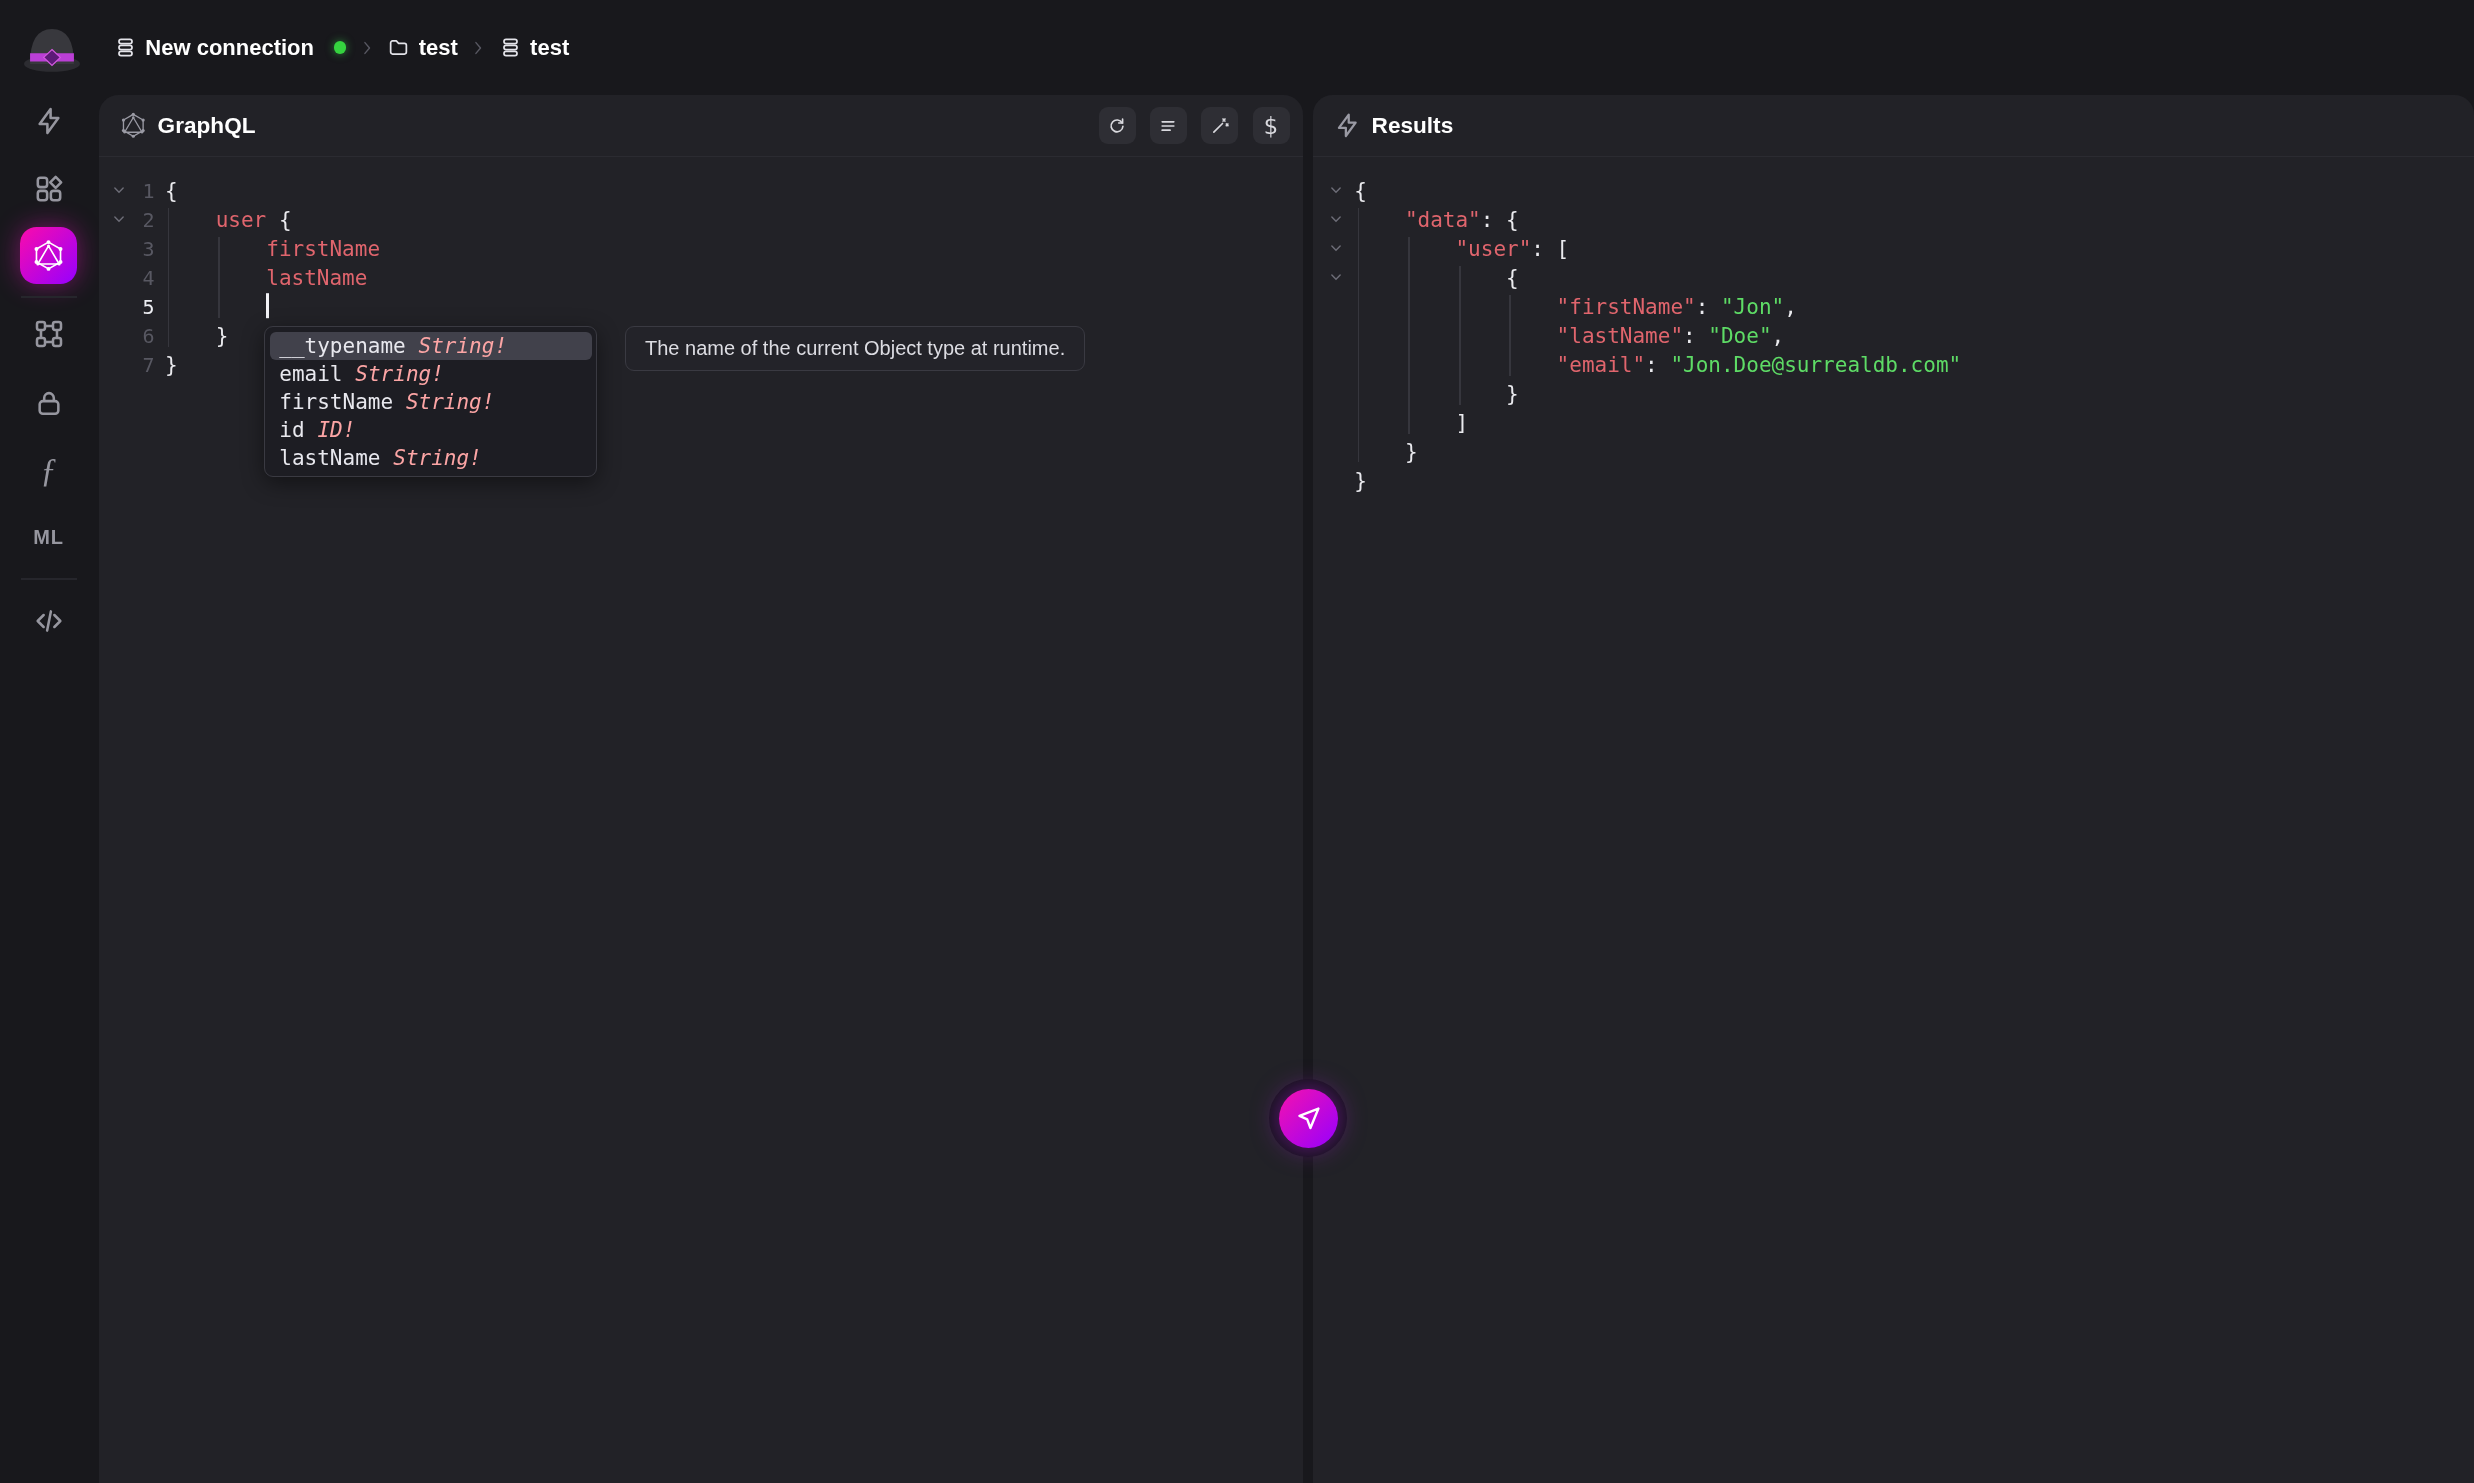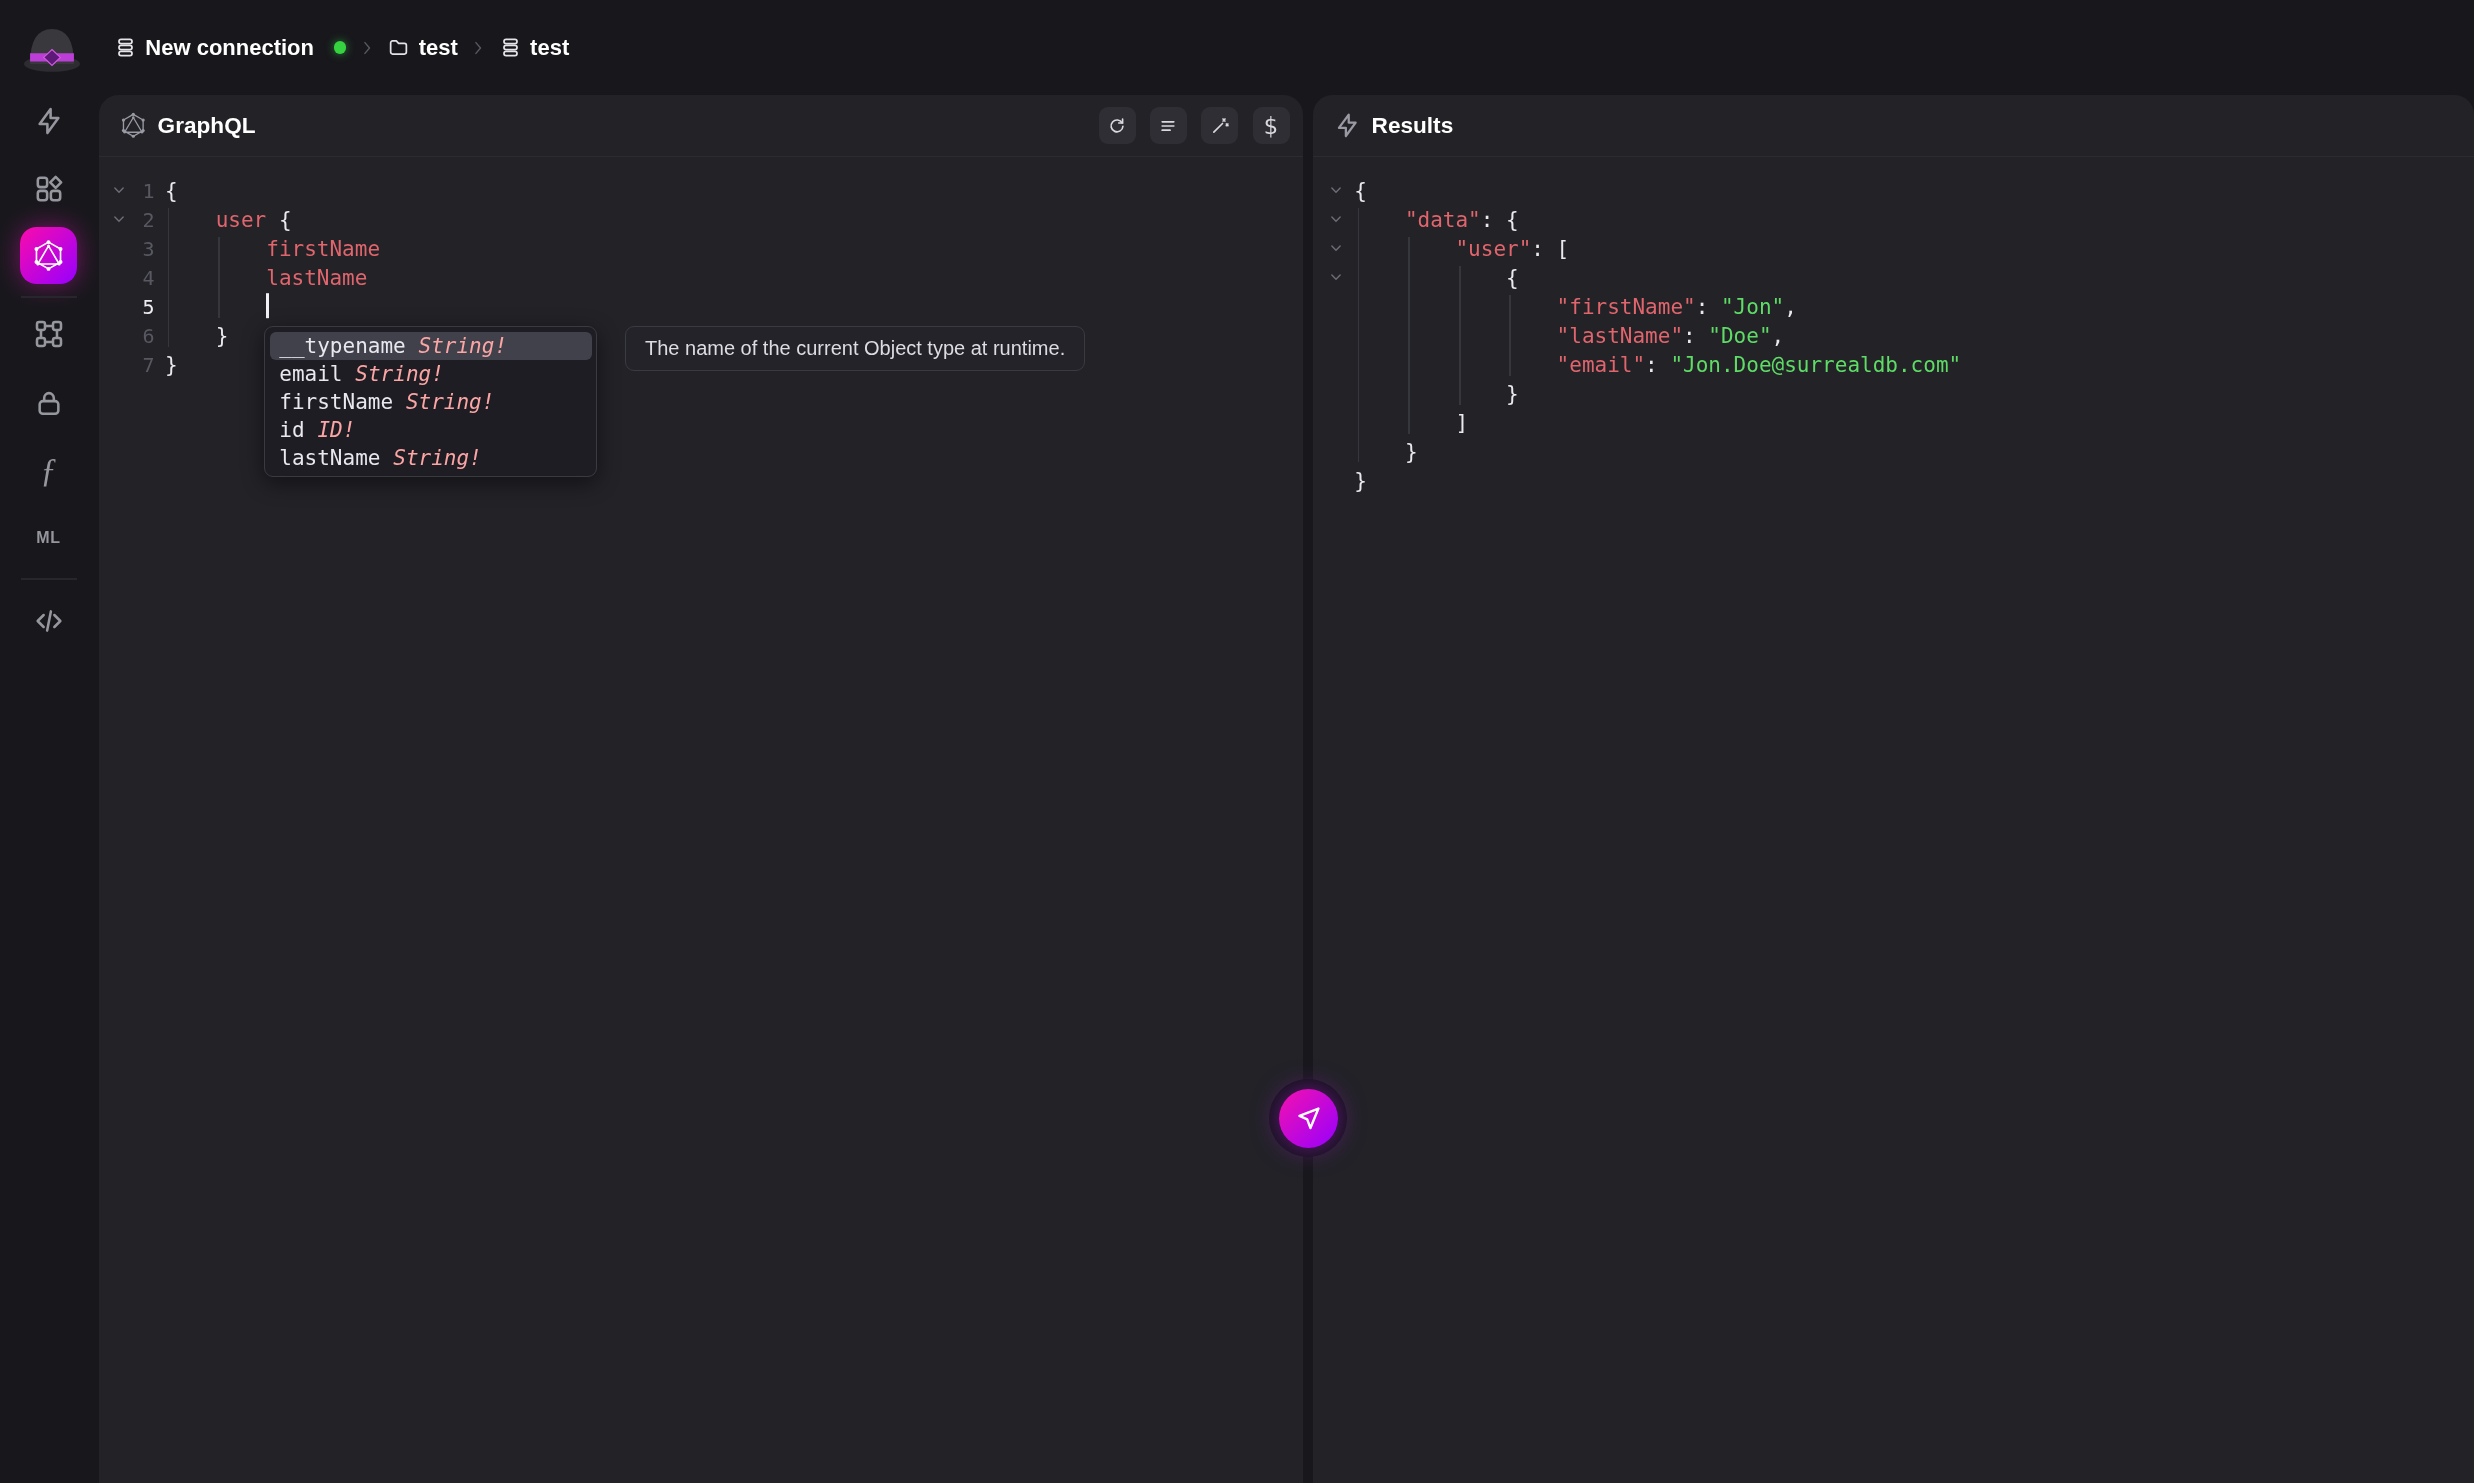--- a/index.html
+++ b/index.html
@@ -21,21 +21,21 @@
 
   
   .sidebar { position:absolute; left:0; top:95px; width:98px; bottom:0; }
   .side-item { position:absolute; left:20px; width:57px; height:57px; border-radius:16.5px;
     display:flex; align-items:center; justify-content:center; color:#96969f; cursor:pointer; }
   .side-item svg { width:32px; height:32px; }
   .side-item.active { background:linear-gradient(135deg,#fb0bab 0%, #9600ff 100%); color:#ffffff;
     box-shadow:0 0 25.6px rgba(235,20,190,.45); }
   .side-item.active svg { width:35px; height:35px; }
   .side-glyph-f { font-family:"Liberation Serif", serif; font-style:italic; font-size:33px; }
-  .side-glyph-ml { font-size:16px; font-weight:700; letter-spacing:0.8px; }
+  .side-glyph-ml { font-size:20px; font-weight:700; letter-spacing:0.8px; }
   .side-div { position:absolute; left:21px; width:56px; height:1.5px; background:#26262c; }
 
   
   .panel { position:absolute; top:95px; bottom:0; background:#222227; border-radius:19.5px 19.5px 0 0; }
   #left-panel  { left:99px;  width:1204px; }
   #right-panel { left:1313px; width:1161px; }
   .panel-header { height:62px; display:flex; align-items:center; padding:0 13.5px 0 19.5px;
     border-bottom:1.5px solid #2b2b31; }
   .header-icon { display:flex; }
   .header-icon svg { width:28.6px; height:28.6px; color:#9a9aa4; }

